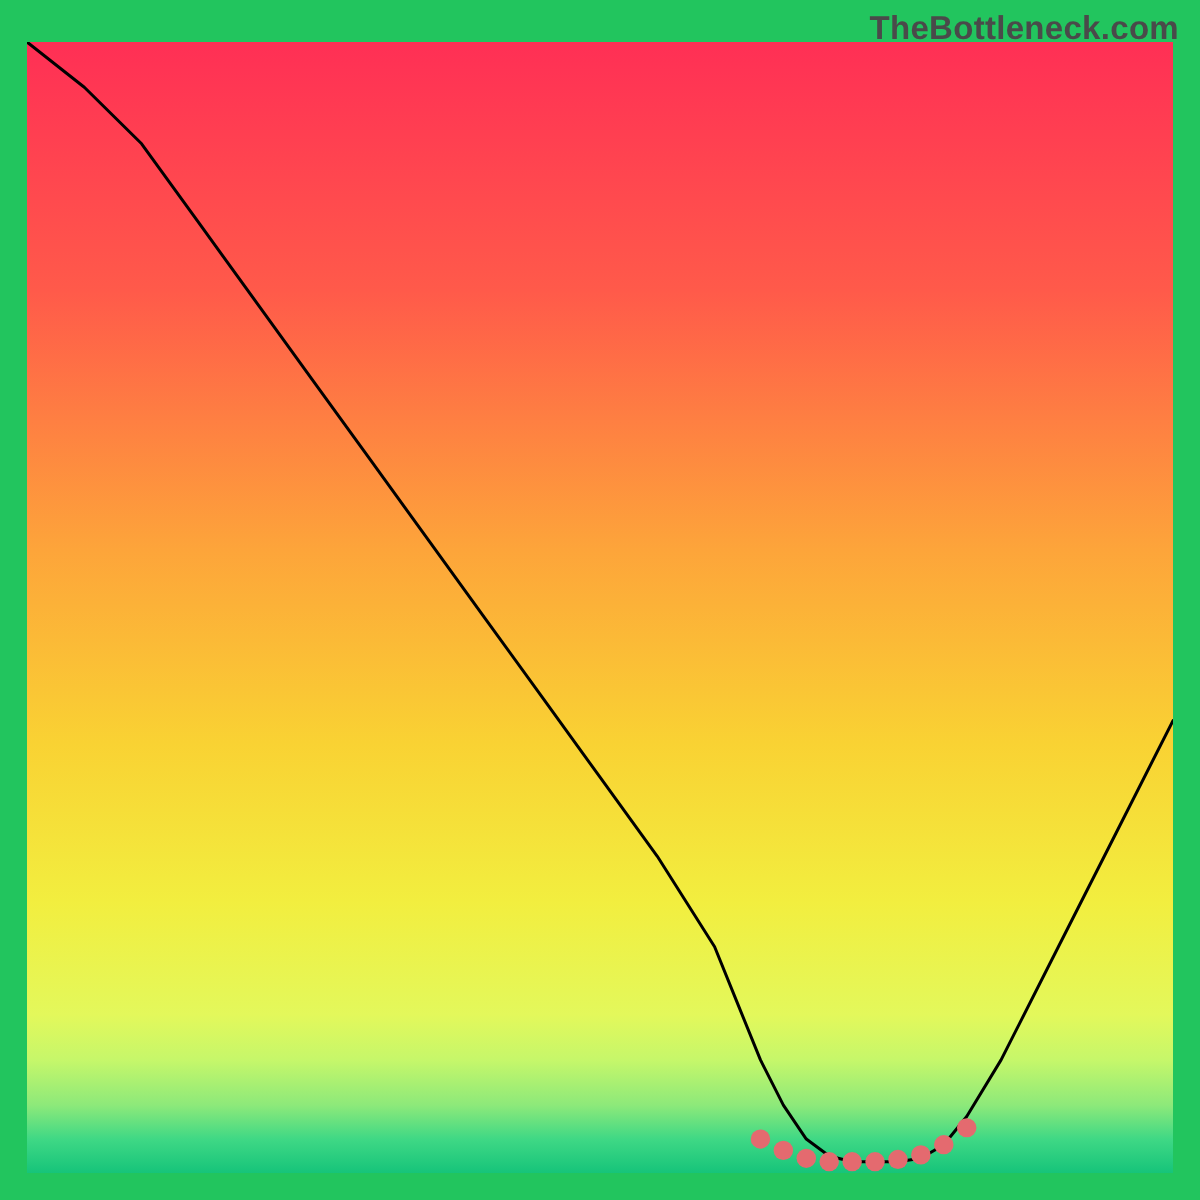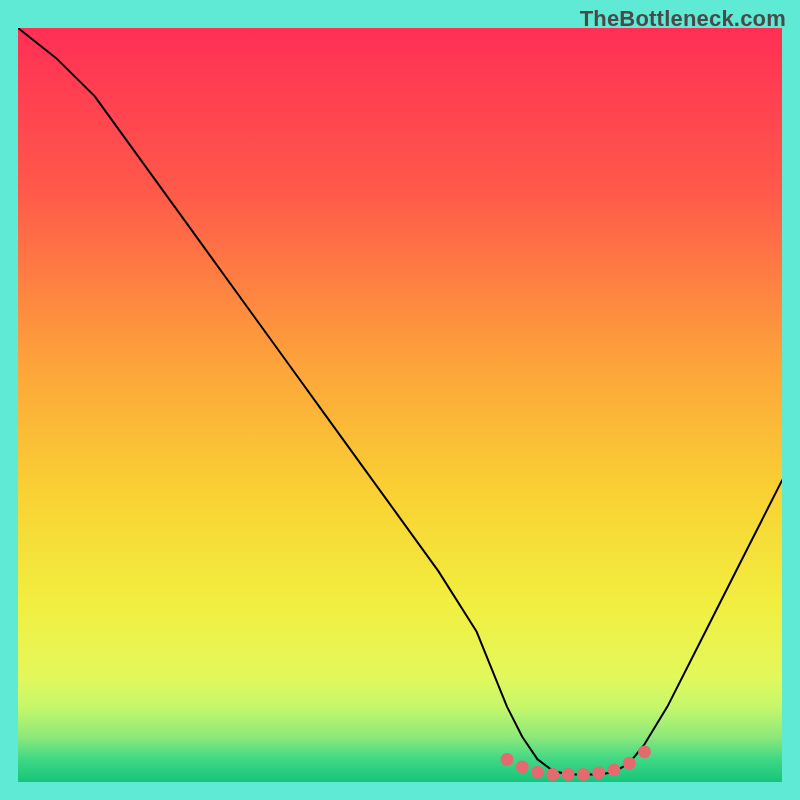--- a/index.html
+++ b/index.html
@@ -8,21 +8,21 @@
     width: 800px;
     height: 800px;
     background: #000;
     font-family: Arial, Helvetica, sans-serif;
     overflow: hidden;
   }
   .frame {
     position: relative;
     width: 800px;
     height: 800px;
-    background: #5eead4;
+    background: #22c55e;
   }
   .watermark {
     position: absolute;
     top: 6px;
     right: 14px;
     color: #4a4a4a;
     font-size: 22px;
     font-weight: 600;
     letter-spacing: 0.2px;
     z-index: 5;

